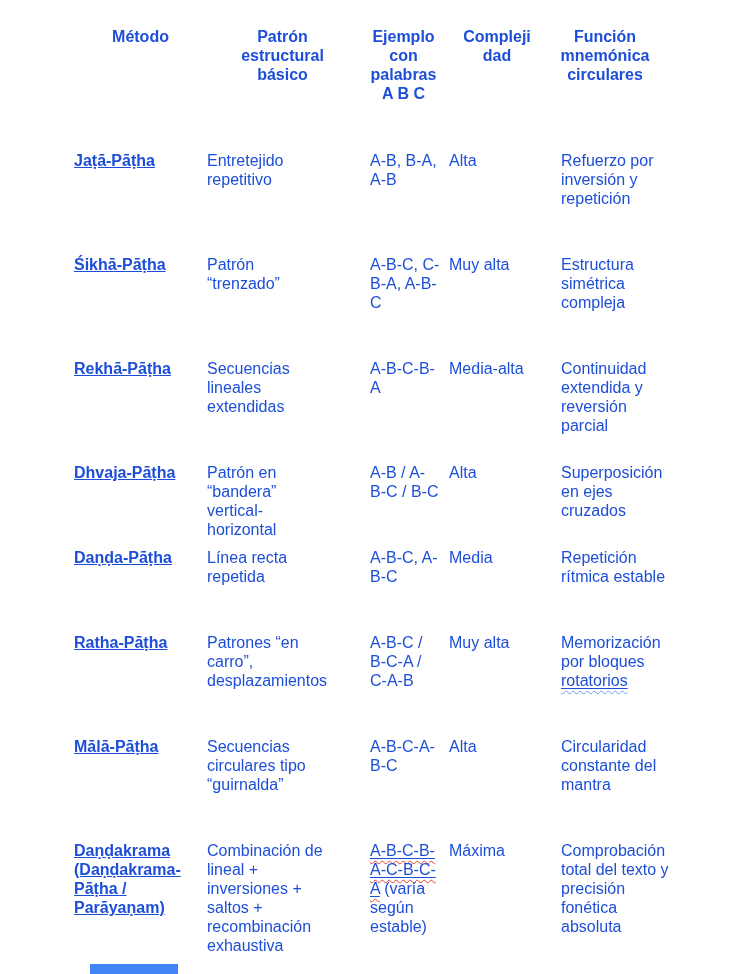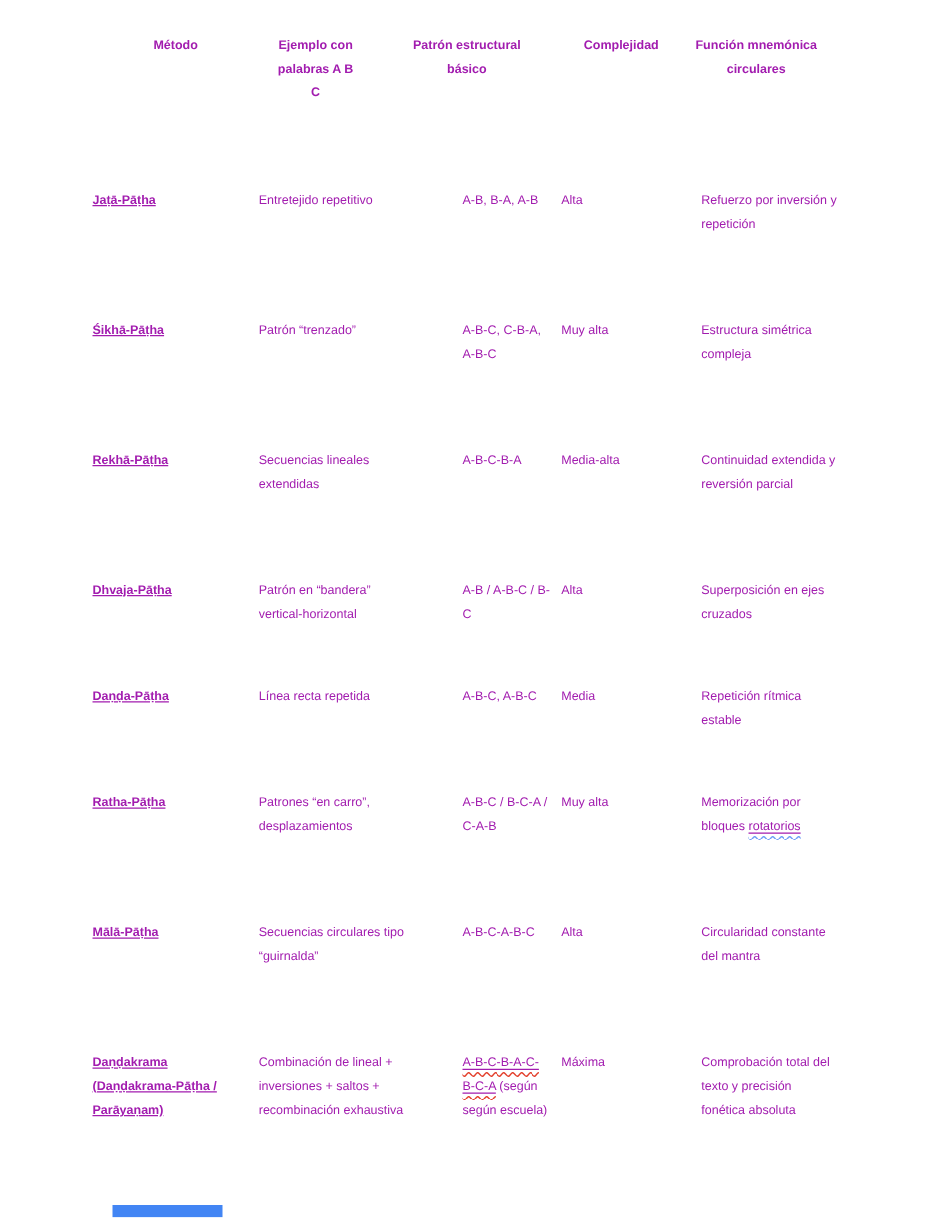--- a/index.html
+++ b/index.html
@@ -2,21 +2,21 @@
 <html><head>
 <meta charset="utf-8">
 <style>
   * { margin:0; padding:0; box-sizing:border-box; }
   html,body { background:#ffffff; }
   .page {
     position:relative;
     width:740px; height:974px;
     background:#ffffff;
     font-family:"Liberation Sans","DejaVu Sans",sans-serif;
-    font-size:10px; line-height:19px; color:#a21caf;
+    font-size:16px; line-height:19px; color:#1d4ed8;
     overflow:hidden;
   }
   .tbl { position:absolute; left:74px; top:27px; width:591px; }
   .row { display:flex; align-items:flex-start; }
   .cell { flex:none; }
   .c1 { width:133px; }
   .c2 { width:151px; }
   .c3 { width:91px; }
   .c4 { width:96px; }
   .c5 { width:120px; }
@@ -57,25 +57,25 @@
 </head>
 <body>
 
 <div class="page">
   <div class="tbl">
 
     <div class="row header-row hgt-hdr">
       <div class="cell c1">
           <span class="txt">Método</span>
         </div>
+      <div class="cell c2">
+          <span class="txt">Patrón estructural básico</span>
+        </div>
       <div class="cell c3">
           <span class="txt">Ejemplo con palabras A B C</span>
-        </div>
-      <div class="cell c2">
-          <span class="txt">Patrón estructural básico</span>
         </div>
       <div class="cell c4">
           <span class="txt">Complejidad</span>
         </div>
       <div class="cell c5">
           <span class="txt">Función mnemónica circulares</span>
         </div>
     </div>
 
     <div class="row body-row hgt-a">
@@ -205,21 +205,21 @@
     </div>
 
     <div class="row body-row">
       <div class="cell c1">
           <span class="txt">Daṇḍakrama (Daṇḍakrama-Pāṭha / Parāyaṇam)</span>
         </div>
       <div class="cell c2">
           <span class="txt">Combinación de lineal + inversiones + saltos + recombinación exhaustiva</span>
         </div>
       <div class="cell c3">
-        <span class="txt"><span class="mark-solid"><span class="mark-red">A-B-C-B-A-C-B-C-A</span></span><span> (según según escuela)</span></span>
+        <span class="txt"><span class="mark-solid"><span class="mark-red">A-B-C-B-A-C-B-C-A</span></span><span> (varía según estable)</span></span>
       </div>
       <div class="cell c4">
           <span class="txt">Máxima</span>
         </div>
       <div class="cell c5">
           <span class="txt">Comprobación total del texto y precisión fonética absoluta</span>
         </div>
     </div>
 
   </div>

